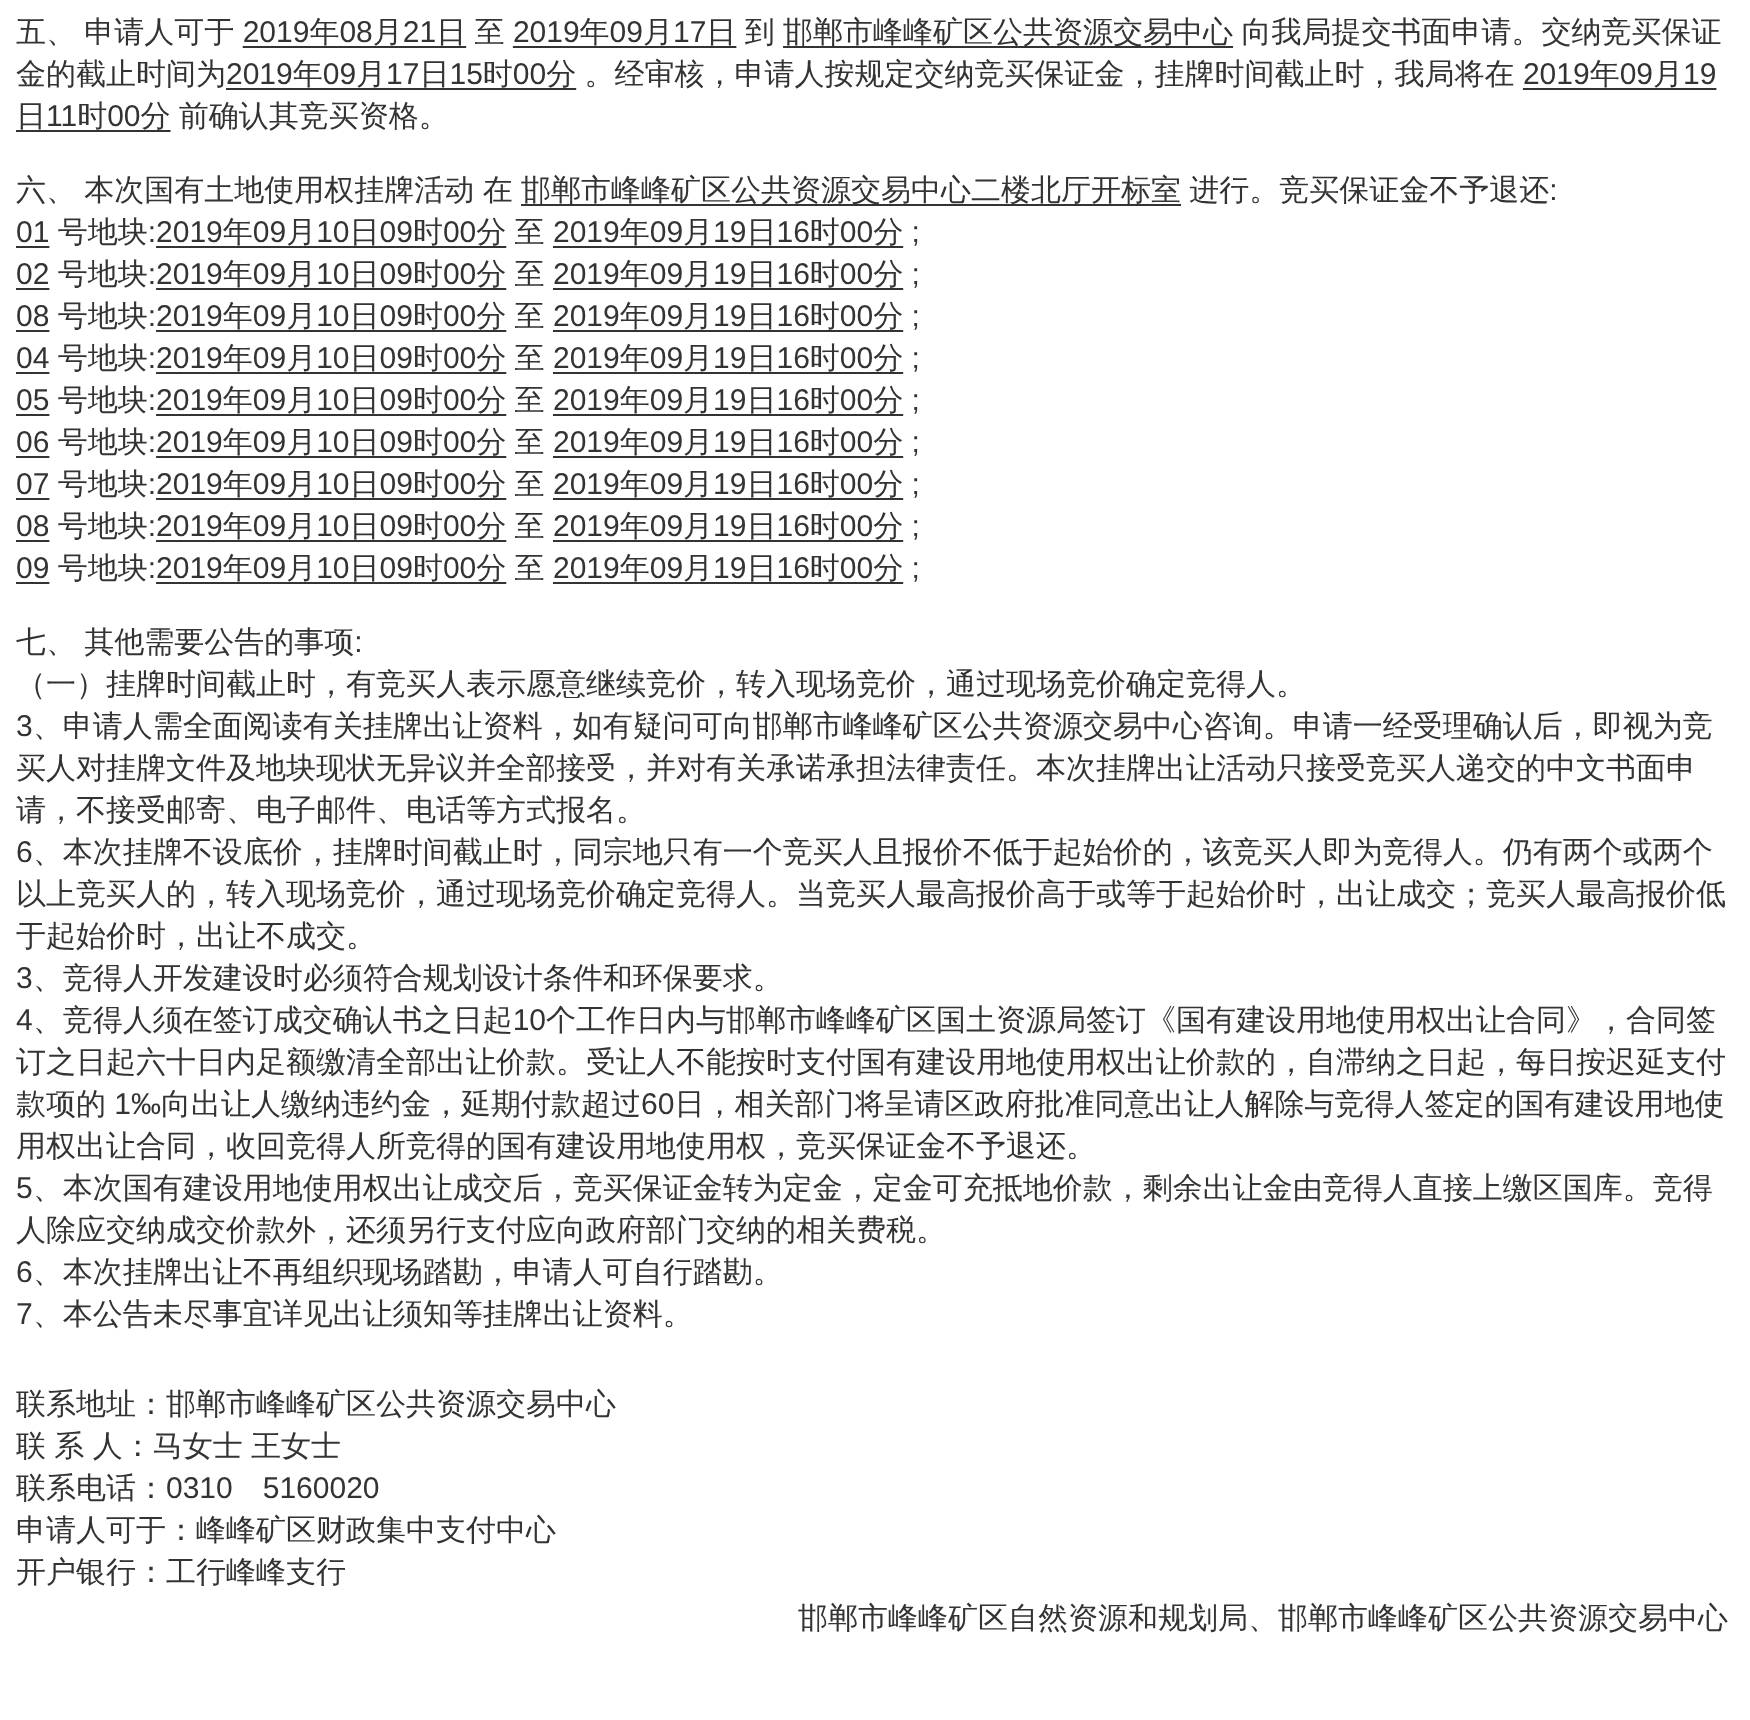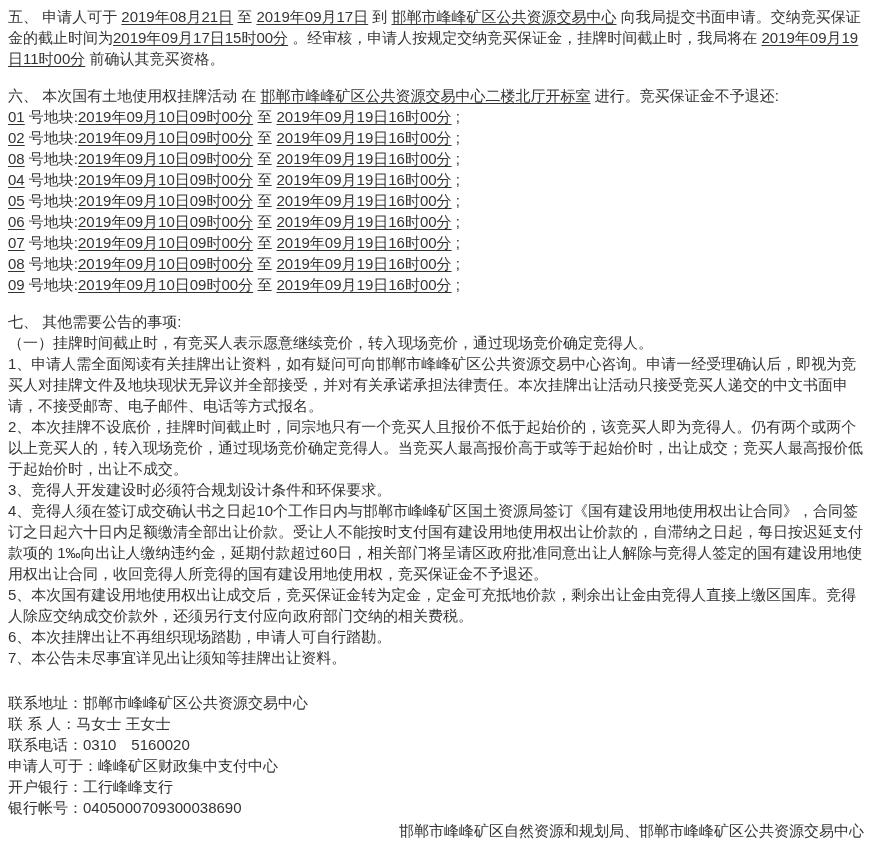--- a/index.html
+++ b/index.html
@@ -57,32 +57,31 @@
     <p class="para"><span class="u">06</span><span> 号地块:</span><span class="u">2019年09月10日09时00分</span><span> 至 </span><span class="u">2019年09月19日16时00分</span><span> ;</span></p>
     <p class="para"><span class="u">07</span><span> 号地块:</span><span class="u">2019年09月10日09时00分</span><span> 至 </span><span class="u">2019年09月19日16时00分</span><span> ;</span></p>
     <p class="para"><span class="u">08</span><span> 号地块:</span><span class="u">2019年09月10日09时00分</span><span> 至 </span><span class="u">2019年09月19日16时00分</span><span> ;</span></p>
     <p class="para"><span class="u">09</span><span> 号地块:</span><span class="u">2019年09月10日09时00分</span><span> 至 </span><span class="u">2019年09月19日16时00分</span><span> ;</span></p>
   </div>
 
   <div class="spacer"></div>
 
   <p class="para">七、 其他需要公告的事项:</p>
   <p class="para">（一）挂牌时间截止时，有竞买人表示愿意继续竞价，转入现场竞价，通过现场竞价确定竞得人。</p>
-  <p class="para">1、申请人需全面阅读有关挂牌出让资料，如有疑问可向邯郸市峰峰矿区公共资源交易中心咨询。申请一经受理确认后，即视为竞买人对挂牌文件及地块现状无异议并全部接受，并对有关承诺承担法律责任。本次挂牌出让活动只接受竞买人递交的中文书面申请，不接受邮寄、电子邮件、电话等方式报名。</p>
-  <p class="para">2、本次挂牌不设底价，挂牌时间截止时，同宗地只有一个竞买人且报价不低于起始价的，该竞买人即为竞得人。仍有两个或两个以上竞买人的，转入现场竞价，通过现场竞价确定竞得人。当竞买人最高报价高于或等于起始价时，出让成交；竞买人最高报价低于起始价时，出让不成交。</p>
+  <p class="para">3、申请人需全面阅读有关挂牌出让资料，如有疑问可向邯郸市峰峰矿区公共资源交易中心咨询。申请一经受理确认后，即视为竞买人对挂牌文件及地块现状无异议并全部接受，并对有关承诺承担法律责任。本次挂牌出让活动只接受竞买人递交的中文书面申请，不接受邮寄、电子邮件、电话等方式报名。</p>
+  <p class="para">6、本次挂牌不设底价，挂牌时间截止时，同宗地只有一个竞买人且报价不低于起始价的，该竞买人即为竞得人。仍有两个或两个以上竞买人的，转入现场竞价，通过现场竞价确定竞得人。当竞买人最高报价高于或等于起始价时，出让成交；竞买人最高报价低于起始价时，出让不成交。</p>
   <p class="para">3、竞得人开发建设时必须符合规划设计条件和环保要求。</p>
   <p class="para">4、竞得人须在签订成交确认书之日起10个工作日内与邯郸市峰峰矿区国土资源局签订《国有建设用地使用权出让合同》，合同签订之日起六十日内足额缴清全部出让价款。受让人不能按时支付国有建设用地使用权出让价款的，自滞纳之日起，每日按迟延支付款项的 1‰向出让人缴纳违约金，延期付款超过60日，相关部门将呈请区政府批准同意出让人解除与竞得人签定的国有建设用地使用权出让合同，收回竞得人所竞得的国有建设用地使用权，竞买保证金不予退还。</p>
   <p class="para">5、本次国有建设用地使用权出让成交后，竞买保证金转为定金，定金可充抵地价款，剩余出让金由竞得人直接上缴区国库。竞得人除应交纳成交价款外，还须另行支付应向政府部门交纳的相关费税。</p>
   <p class="para">6、本次挂牌出让不再组织现场踏勘，申请人可自行踏勘。</p>
   <p class="para">7、本公告未尽事宜详见出让须知等挂牌出让资料。</p>
 
   <div class="spacer-lg"></div>
 
   <p class="para"><span>联系地址：</span><span>邯郸市峰峰矿区公共资源交易中心</span></p>
   <p class="para"><span>联 系 人：</span><span>马女士 王女士</span></p>
   <p class="para"><span>联系电话：</span><span>0310　5160020</span></p>
   <p class="para"><span>申请人可于：</span><span>峰峰矿区财政集中支付中心</span></p>
   <p class="para"><span>开户银行：</span><span>工行峰峰支行</span></p>
-  <p class="para"><span>银行帐号：</span><span>0405000709300038690</span></p>
 
   <p class="footer-line">邯郸市峰峰矿区自然资源和规划局、邯郸市峰峰矿区公共资源交易中心</p>
 
 </div>
 
 </body></html>

